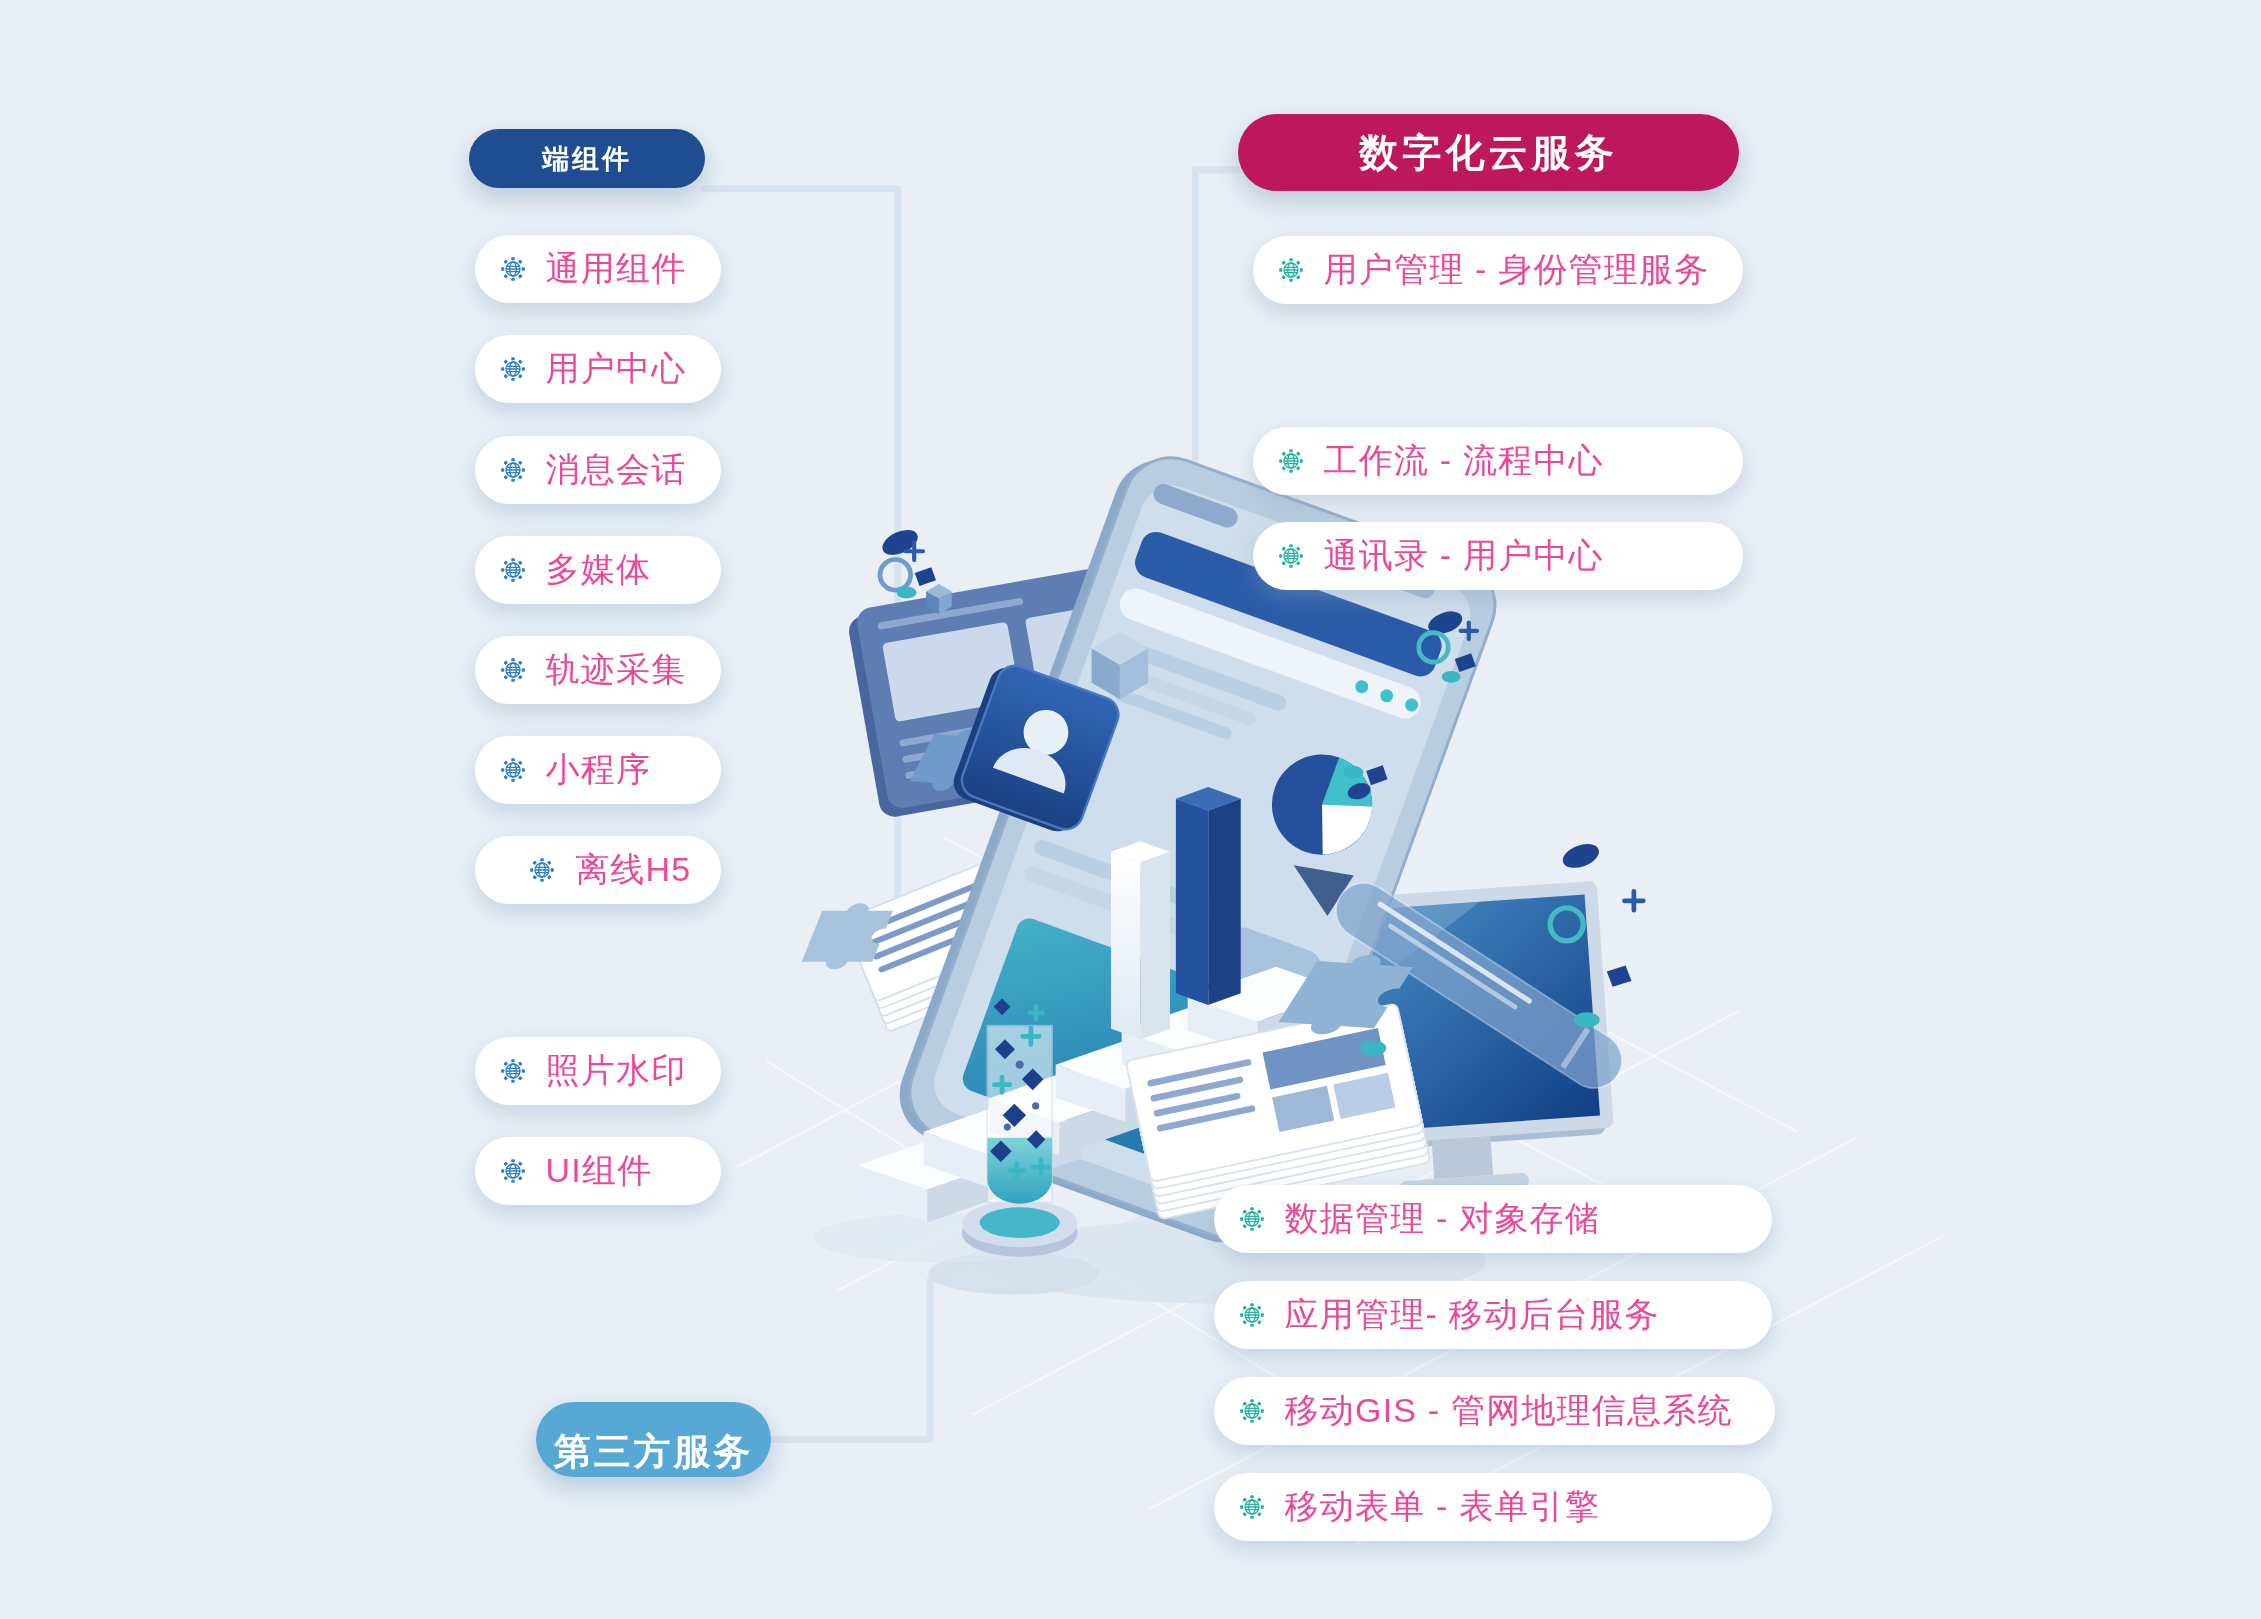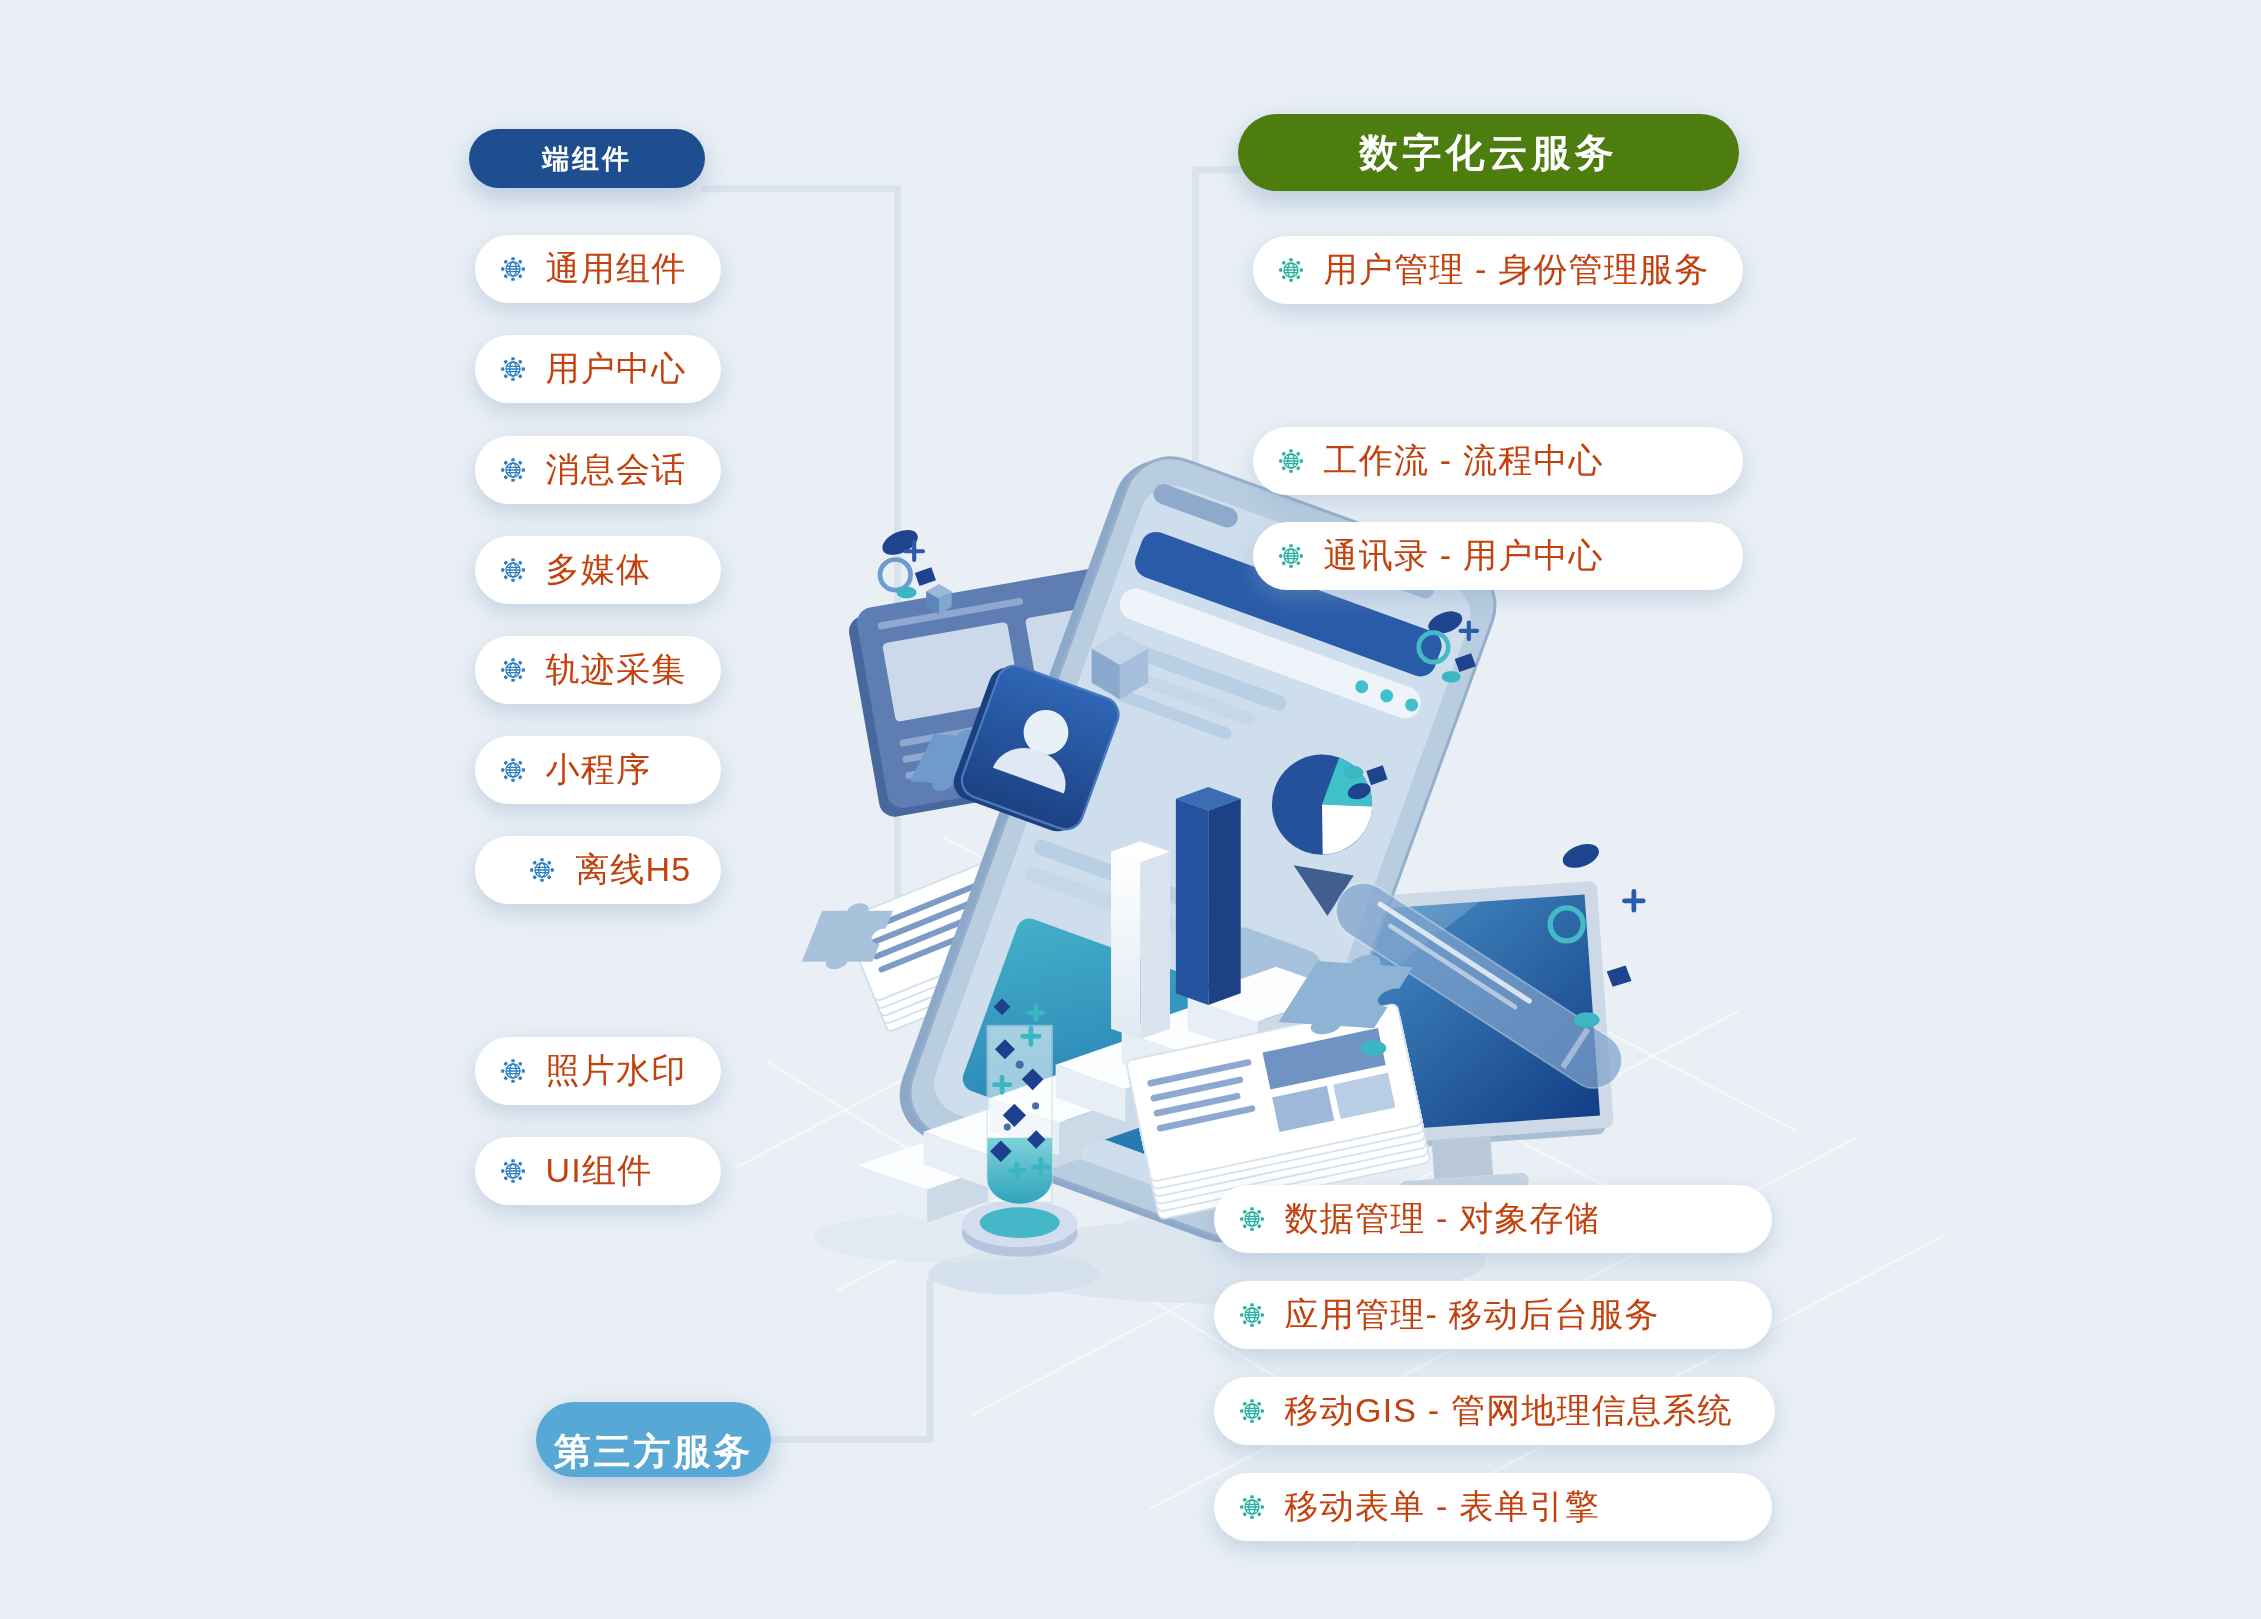--- a/index.html
+++ b/index.html
@@ -14,21 +14,21 @@
 
   .items-layer { position:absolute; left:0; top:0; width:100%; height:100%; z-index:5; }
 
   .pill {
     position:absolute; display:flex; align-items:center;
     background:#ffffff; border-radius:34px; height:68px;
     box-shadow:0 8.3px 22.4px rgba(140,165,195,.38);
     white-space:nowrap;
   }
   .gicon { flex:0 0 auto; margin-left:23.6px; }
-  .pill-label { margin-left:19px; font-size:34px; color:#c2410c; letter-spacing:1.2px; }
+  .pill-label { margin-left:19px; font-size:34px; color:#ec4899; letter-spacing:1.2px; }
 
   .left-items  { color:#2e7fc0; }
   .left-items  .pill { left:475px;  width:246px; }
   .rt-items    { color:#27b0a2; }
   .rt-items    .pill { left:1253px; width:490px; }
   .rb-items    { color:#27b0a2; }
   .rb-items    .pill { left:1214px; min-width:516px; width:auto; padding-right:42px; }
 
   .group-header {
     position:absolute; z-index:6; display:flex; align-items:center; justify-content:center;
@@ -290,21 +290,21 @@
 
       <ellipse cx="2296" cy="1310" rx="17" ry="11" fill="#3ab7c3"></ellipse>
       <polygon points="2318,1308 2346,1298 2354,1322 2326,1332" fill="#1e4490"></polygon>
       <ellipse cx="2306" cy="1342" rx="20" ry="13" transform="rotate(-18 2306 1342)" fill="#1e4490"></ellipse>
     </g>
   </svg>
 
   <div id="left-header" class="group-header" style="background: rgb(30, 78, 144);">
     <span>端组件</span>
   </div>
-  <div id="cloud-header" class="group-header" style="background: #4d7c0f;">
+  <div id="cloud-header" class="group-header" style="background: #be185d;">
     <span>数字化云服务</span>
   </div>
   <div id="third-header" class="group-header" style="background: rgb(88, 168, 213);">
     <span>第三方服务</span>
   </div>
 
   <div class="items-layer left-items" style="color: rgb(46, 127, 192);">
     <div class="pill" style="top: 235px;">
       <svg class="gicon" width="28" height="28" viewBox="-32 -32 64 64">
         <g stroke="currentColor" stroke-width="3" fill="none">

